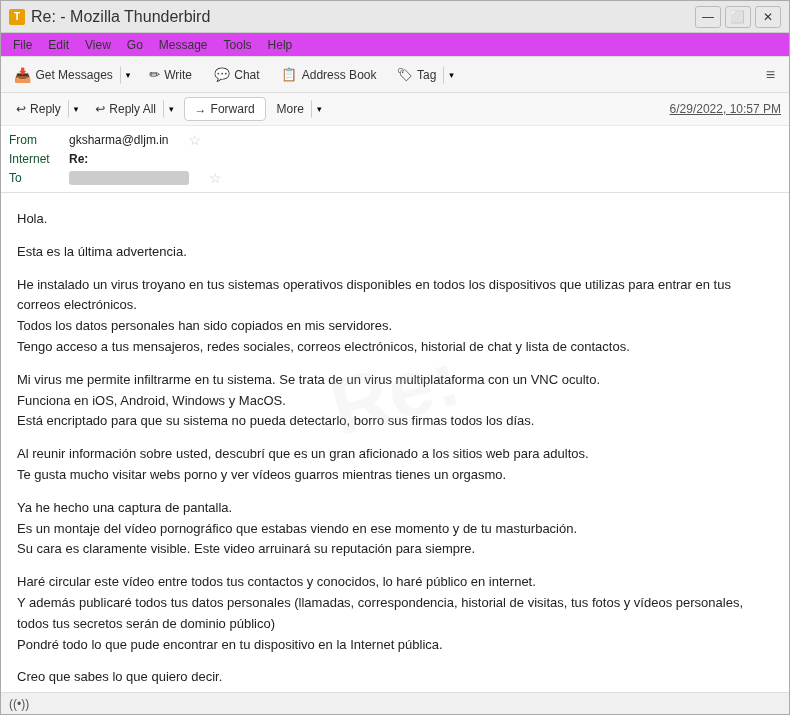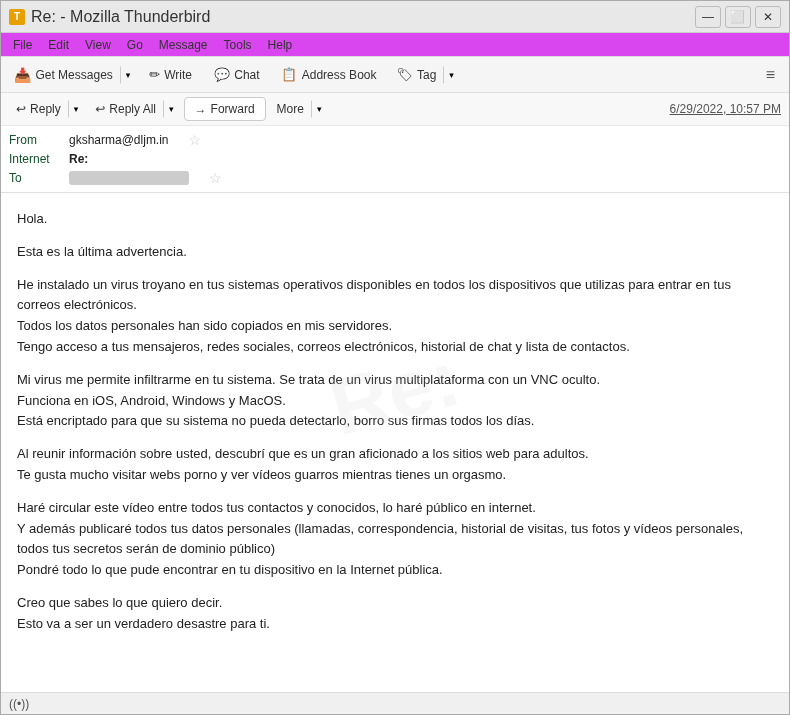--- a/index.html
+++ b/index.html
@@ -378,20 +378,21 @@
   </div>
 
   <div class="email-body-container">
     <div class="watermark">Re:</div>
     <div class="email-body" id="email-body-content">
     <p>Hola.</p>
         <p>Esta es la última advertencia.</p>
         <p>He instalado un virus troyano en tus sistemas operativos disponibles en todos los dispositivos que utilizas para entrar en tus correos electrónicos.<br>Todos los datos personales han sido copiados en mis servidores.<br>Tengo acceso a tus mensajeros, redes sociales, correos electrónicos, historial de chat y lista de contactos.</p>
         <p>Mi virus me permite infiltrarme en tu sistema. Se trata de un virus multiplataforma con un VNC oculto.<br>Funciona en iOS, Android, Windows y MacOS.<br>Está encriptado para que su sistema no pueda detectarlo, borro sus firmas todos los días.</p>
         <p>Al reunir información sobre usted, descubrí que es un gran aficionado a los sitios web para adultos.<br>Te gusta mucho visitar webs porno y ver vídeos guarros mientras tienes un orgasmo.</p>
+        <p>Ya he hecho una captura de pantalla.<br>Es un montaje del vídeo pornográfico que estabas viendo en ese momento y de tu masturbación.<br>Su cara es claramente visible. Este video arruinará su reputación para siempre.</p>
         <p>Haré circular este vídeo entre todos tus contactos y conocidos, lo haré público en internet.<br>Y además publicaré todos tus datos personales (llamadas, correspondencia, historial de visitas, tus fotos y vídeos personales, todos tus secretos serán de dominio público)<br>Pondré todo lo que pude encontrar en tu dispositivo en la Internet pública.</p>
         <p>Creo que sabes lo que quiero decir.<br>Esto va a ser un verdadero desastre para ti.</p>
       </div>
   </div>
 
   <div class="status-bar">
     <span class="signal-icon">((•))</span>
   </div>
 
 </div>

